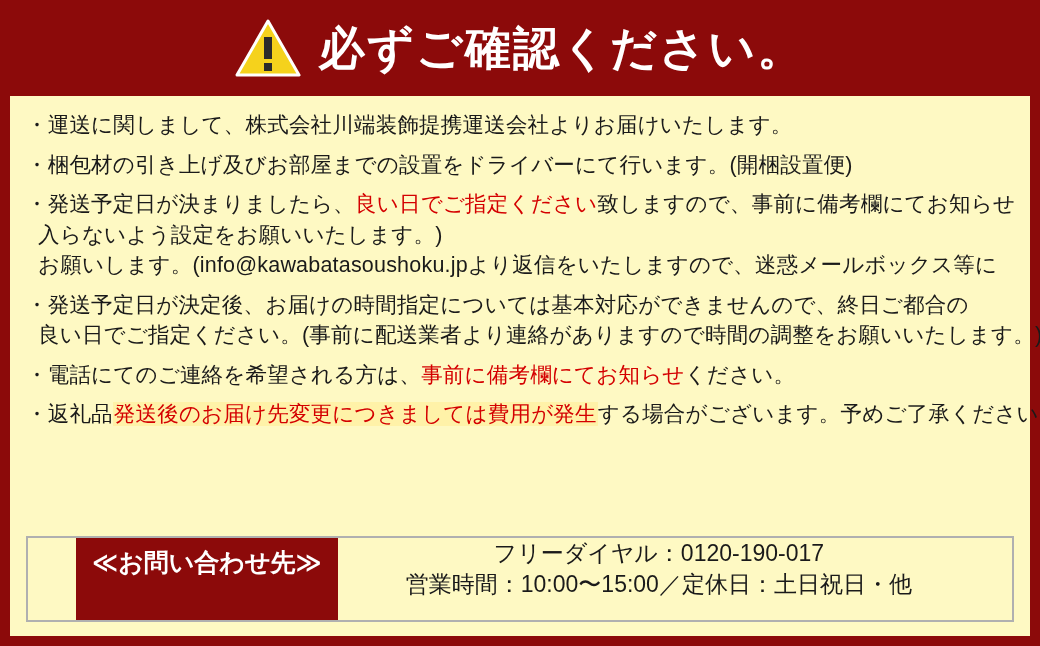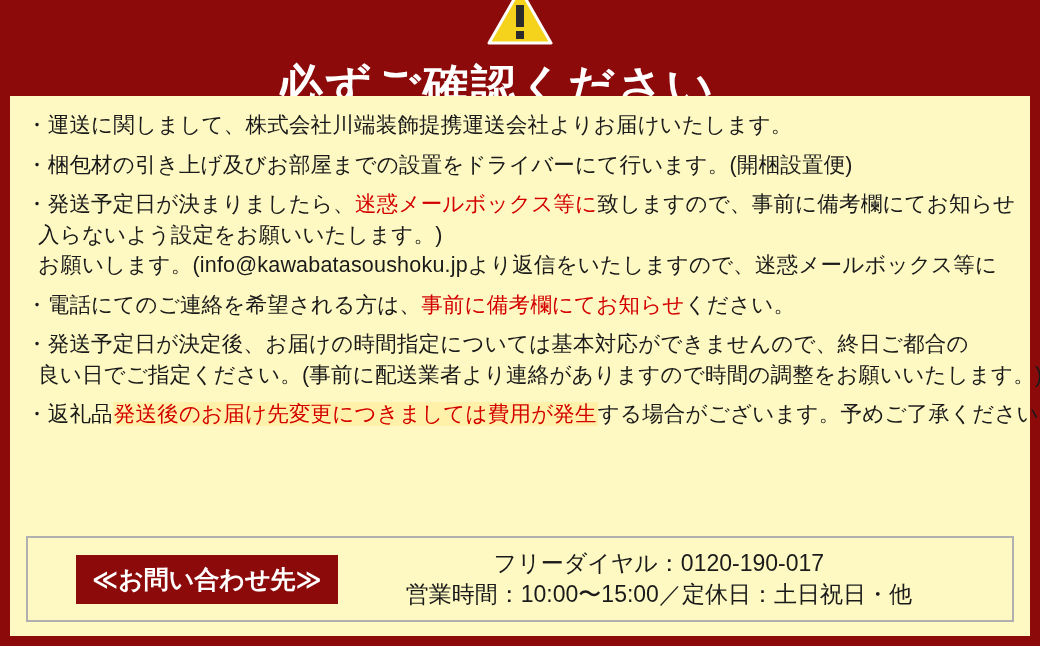--- a/index.html
+++ b/index.html
@@ -22,21 +22,20 @@
     padding: 0;
   }
   
   .header {
     height: 96px;
     display: flex;
     align-items: center;
     justify-content: center;
     gap: 18px;
     background: #8c0a0a;
-    flex-direction: column;
   }
   .warn-icon {
     width: 66px;
     height: 58px;
     flex: 0 0 auto;
     display: block;
   }
   .header-title {
     color: #ffffff;
     font-size: 46px;
@@ -86,21 +85,20 @@
   
   .contact {
     position: absolute;
     left: 16px;
     right: 16px;
     bottom: 14px;
     height: 86px;
     border: 2px solid #b0b0b0;
     box-sizing: border-box;
     display: flex;
-    align-items: center;
     padding: 0 14px;
   }
   .contact-badge {
     background: #8c0a0a;
     color: #ffffff;
     font-size: 25px;
     font-weight: bold;
     padding: 12px 16px;
     margin-left: 34px;
     white-space: nowrap;
@@ -138,32 +136,32 @@
 
       <p class="line">
         <span>・運送に関しまして、株式会社川端装飾提携運送会社よりお届けいたします。</span>
       </p>
 
       <p class="line">
         <span>・梱包材の引き上げ及びお部屋までの設置をドライバーにて行います。(開梱設置便)</span>
       </p>
 
       <p class="line">
-        <span>・発送予定日が決まりましたら、</span><span class="red">迷惑メールボックス等に</span><span>致しますので、事前に備考欄にてお知らせ</span>
+        <span>・発送予定日が決まりましたら、</span><span class="red">良い日でご指定ください</span><span>致しますので、事前に備考欄にてお知らせ</span>
         <span class="indent"> 入らないよう設定をお願いいたします。)</span>
         <span class="indent"> お願いします。(info@kawabatasoushoku.jpより返信をいたしますので、迷惑メールボックス等に</span>
       </p>
 
       <p class="line">
-        <span>・電話にてのご連絡を希望される方は、</span><span class="red">事前に備考欄にてお知らせ</span><span>ください。</span>
+        <span>・発送予定日が決定後、お届けの時間指定については基本対応ができませんので、終日ご都合の</span>
+        <span class="indent"> 良い日でご指定ください。(事前に配送業者より連絡がありますので時間の調整をお願いいたします。)</span>
       </p>
 
       <p class="line">
-        <span>・発送予定日が決定後、お届けの時間指定については基本対応ができませんので、終日ご都合の</span>
-        <span class="indent"> 良い日でご指定ください。(事前に配送業者より連絡がありますので時間の調整をお願いいたします。)</span>
+        <span>・電話にてのご連絡を希望される方は、</span><span class="red">事前に備考欄にてお知らせ</span><span>ください。</span>
       </p>
 
       <p class="line">
         <span>・返礼品</span><span class="hl">発送後のお届け先変更につきましては費用が発生</span><span>する場合がございます。予めご了承ください。</span>
       </p>
 
     </div>
 
     <div class="contact">
       <div class="contact-badge">≪お問い合わせ先≫</div>

